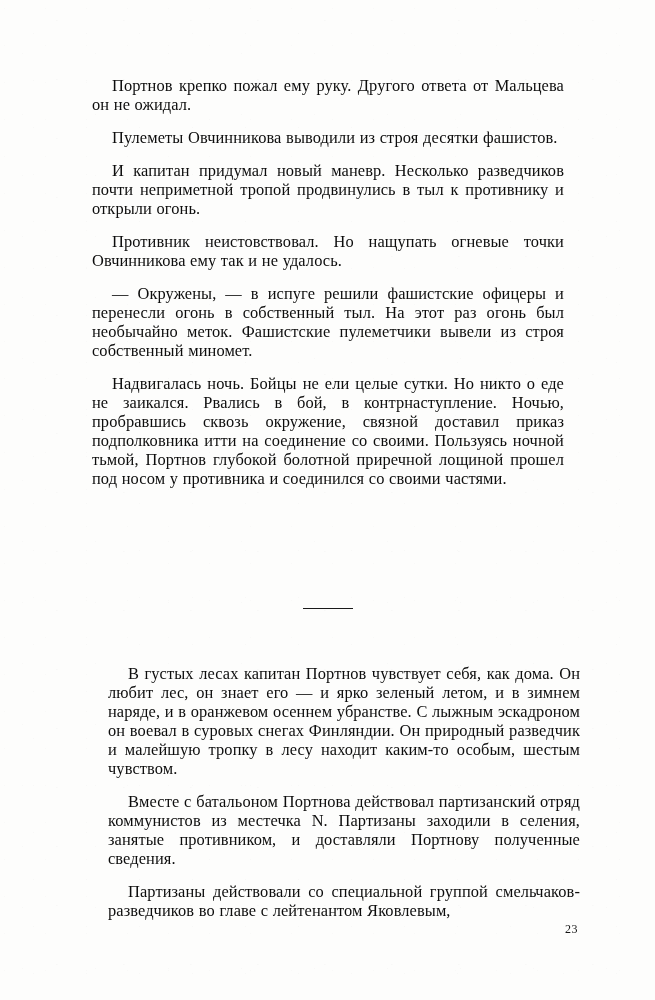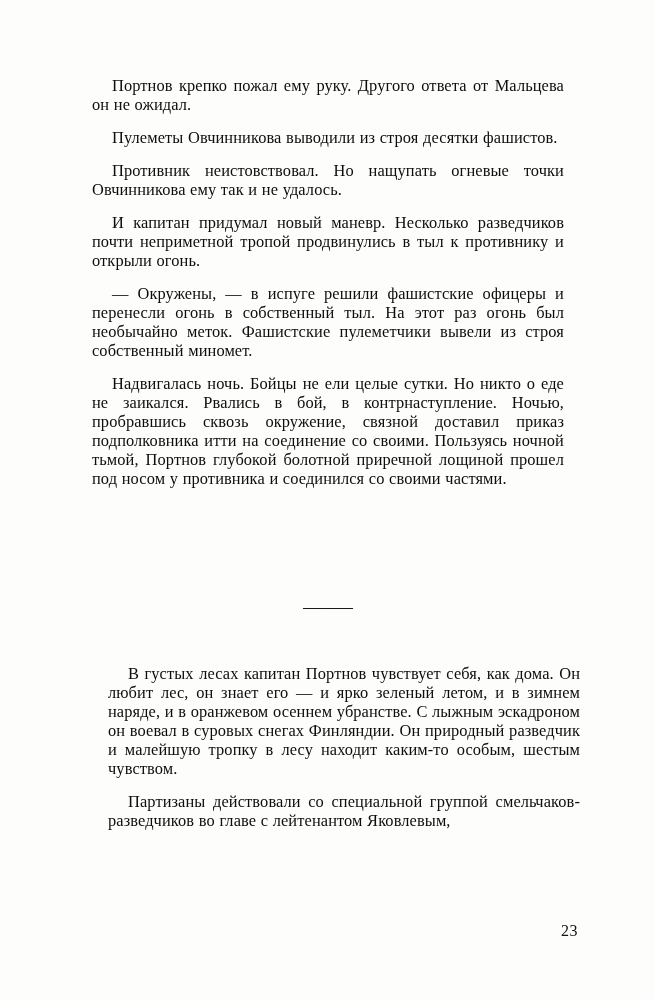--- a/index.html
+++ b/index.html
@@ -62,21 +62,21 @@
     background: #1a1a1a;
     vertical-align: middle;
   }
 
   #page-number {
     position: absolute;
     left: 78px;
     top: 922px;
     width: 500px;
     text-align: right;
-    font-size: 16px;
+    font-size: 12px;
     font-family: "Liberation Serif", "DejaVu Serif", serif;
     color: #141414;
     letter-spacing: 0.5px;
   }
 
   
   #grain {
     position: absolute;
     inset: 0;
     pointer-events: none;
@@ -90,32 +90,33 @@
   }
 </style>
 </head>
 <body>
 
 <div id="page">
 
   <div id="text-column">
     <p class="para">Портнов крепко пожал ему руку. Другого ответа от Мальцева он не ожидал.</p>
     <p class="para">Пулеметы Овчинникова выводили из строя десятки фашистов.</p>
+    <p class="para">И капитан придумал новый маневр. Несколько разведчиков почти неприметной тропой продвинулись в тыл к противнику и открыли огонь.</p>
     <p class="para">Противник неистовствовал. Но нащупать огневые точки Овчинникова ему так и не удалось.</p>
-    <p class="para">И капитан придумал новый маневр. Несколько разведчиков почти неприметной тропой продвинулись в тыл к противнику и открыли огонь.</p>
     <p class="para">— Окружены, — в испуге решили фашистские офицеры и перенесли огонь в собственный тыл. На этот раз огонь был необычайно меток. Фашистские пулеметчики вывели из строя собственный миномет.</p>
     <p class="para">Надвигалась ночь. Бойцы не ели целые сутки. Но никто о еде не заикался. Рвались в бой, в контрнаступление. Ночью, пробравшись сквозь окружение, связной доставил приказ подполковника итти на соединение со своими. Пользуясь ночной тьмой, Портнов глубокой болотной приречной лощиной прошел под носом у противника и соединился со своими частями.</p>
   </div>
 
   <div id="divider-wrap">
     <span class="rule"></span>
   </div>
 
   <div id="section-two">
     <p class="para">В густых лесах капитан Портнов чувствует себя, как дома. Он любит лес, он знает его — и ярко зеленый летом, и в зимнем наряде, и в оранжевом осеннем убранстве. С лыжным эскадроном он воевал в суровых снегах Финляндии. Он природный разведчик и малейшую тропку в лесу находит каким-то особым, шестым чувством.</p>
+    <p class="para">Вместе с батальоном Портнова действовал партизанский отряд коммунистов из местечка N. Партизаны заходили в селения, занятые противником, и доставляли Портнову полученные сведения.</p>
     <p class="para">Партизаны действовали со специальной группой смельчаков-разведчиков во главе с лейтенантом Яковлевым,</p>
   </div>
 
   <div id="page-number">23</div>
 
   <div id="grain"></div>
 
 </div>
 
 </body></html>

